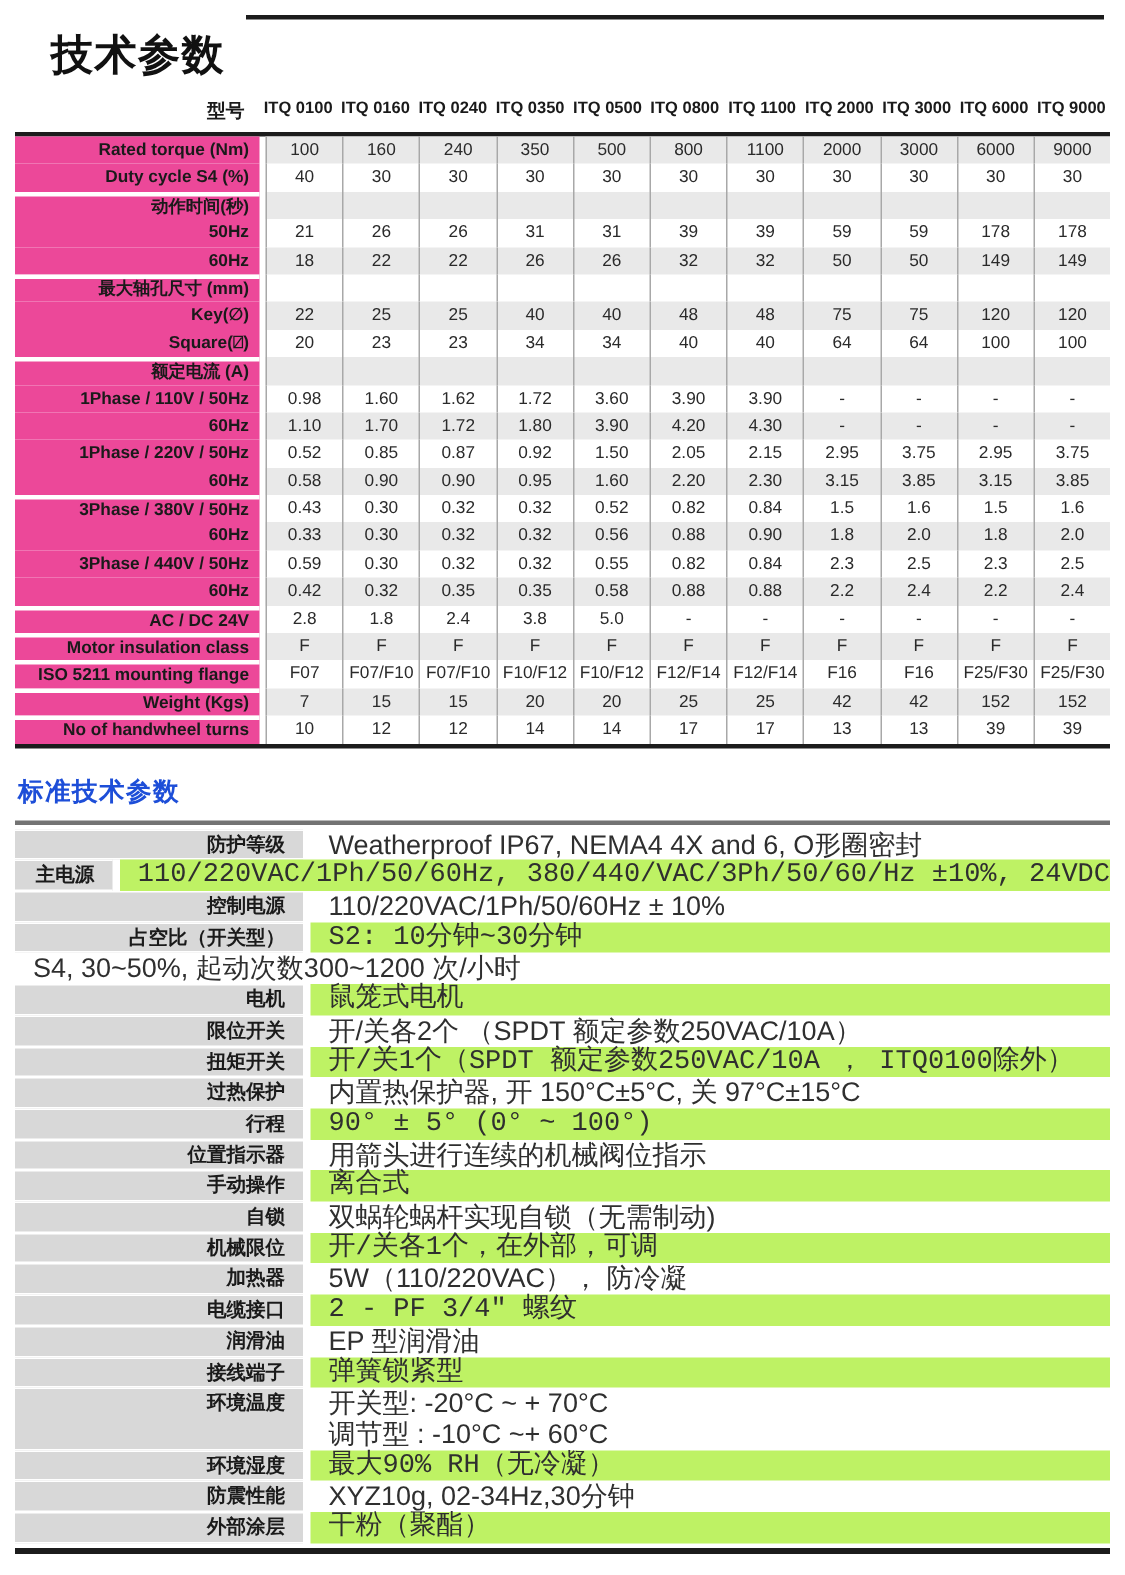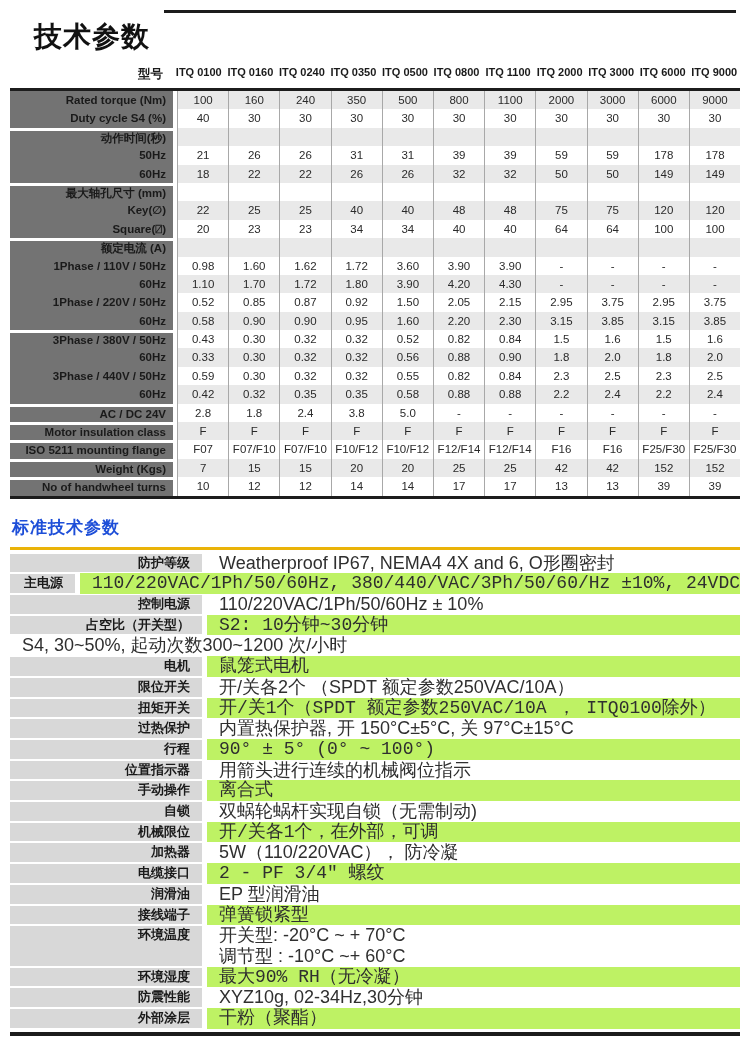--- a/index.html
+++ b/index.html
@@ -17,32 +17,32 @@
 
   
   .model-row{display:flex;align-items:flex-start;margin-bottom:5px;}
   .model-label{width:163px;box-sizing:border-box;text-align:right;padding-right:10px;
     font-size:12.5px;font-weight:bold;}
   .model-cells{flex:1;display:flex;}
   .model-cell{flex:1;text-align:center;font-size:11px;font-weight:bold;white-space:nowrap;}
   .thick-line{height:3px;background:#1c1c1c;}
   .spec-table{border-bottom:3px solid #1c1c1c;}
   .srow{display:flex;height:18.4px;box-sizing:border-box;}
-  .slabel{width:163px;box-sizing:border-box;background:#737373;text-align:right;
+  .slabel{width:163px;box-sizing:border-box;background:#ec4899;text-align:right;
     padding-right:7px;font-size:11.5px;font-weight:bold;line-height:18.4px;
     white-space:nowrap;overflow:hidden;margin-right:4px;}
   .gstart .slabel{border-top:3px solid #ffffff;line-height:15.4px;}
   .scells{flex:1;display:flex;}
   .scell{flex:1;text-align:center;font-size:11.5px;line-height:18.4px;color:#2a2a2a;
     border-left:1px solid #a8a8a8;white-space:nowrap;overflow:hidden;}
   .shade .scell{background:#e9e9e9;}
 
   
   .title2{font-size:17px;font-weight:bold;color:#1d4ed8;margin:17px 0 8px 2px;letter-spacing:1px;}
-  .std-table{border-top:3px solid #eab308;border-bottom:4px solid #1c1c1c;padding-top:3px;padding-bottom:3px;}
+  .std-table{border-top:3px solid #737373;border-bottom:4px solid #1c1c1c;padding-top:3px;padding-bottom:3px;}
 
   
   .trow{display:flex;min-height:20.7px;box-sizing:border-box;}
   .tlabel{width:192px;box-sizing:border-box;background:#d8d8d8;text-align:right;
     padding-right:12px;font-size:13px;font-weight:bold;line-height:18.7px;
     border-top:1px solid #fff;border-bottom:1px solid #fff;white-space:nowrap;margin-right:5px;}
   .tvalue{flex:1;font-size:18px;line-height:20.7px;color:#2f2f2f;padding-left:12px;white-space:nowrap;}
   .tshade .tvalue{background:#bef264;font-family:Liberation Mono, monospace;}
   .trow.double{min-height:41.4px;}
   .trow.double .tvalue div{line-height:20.7px;}

